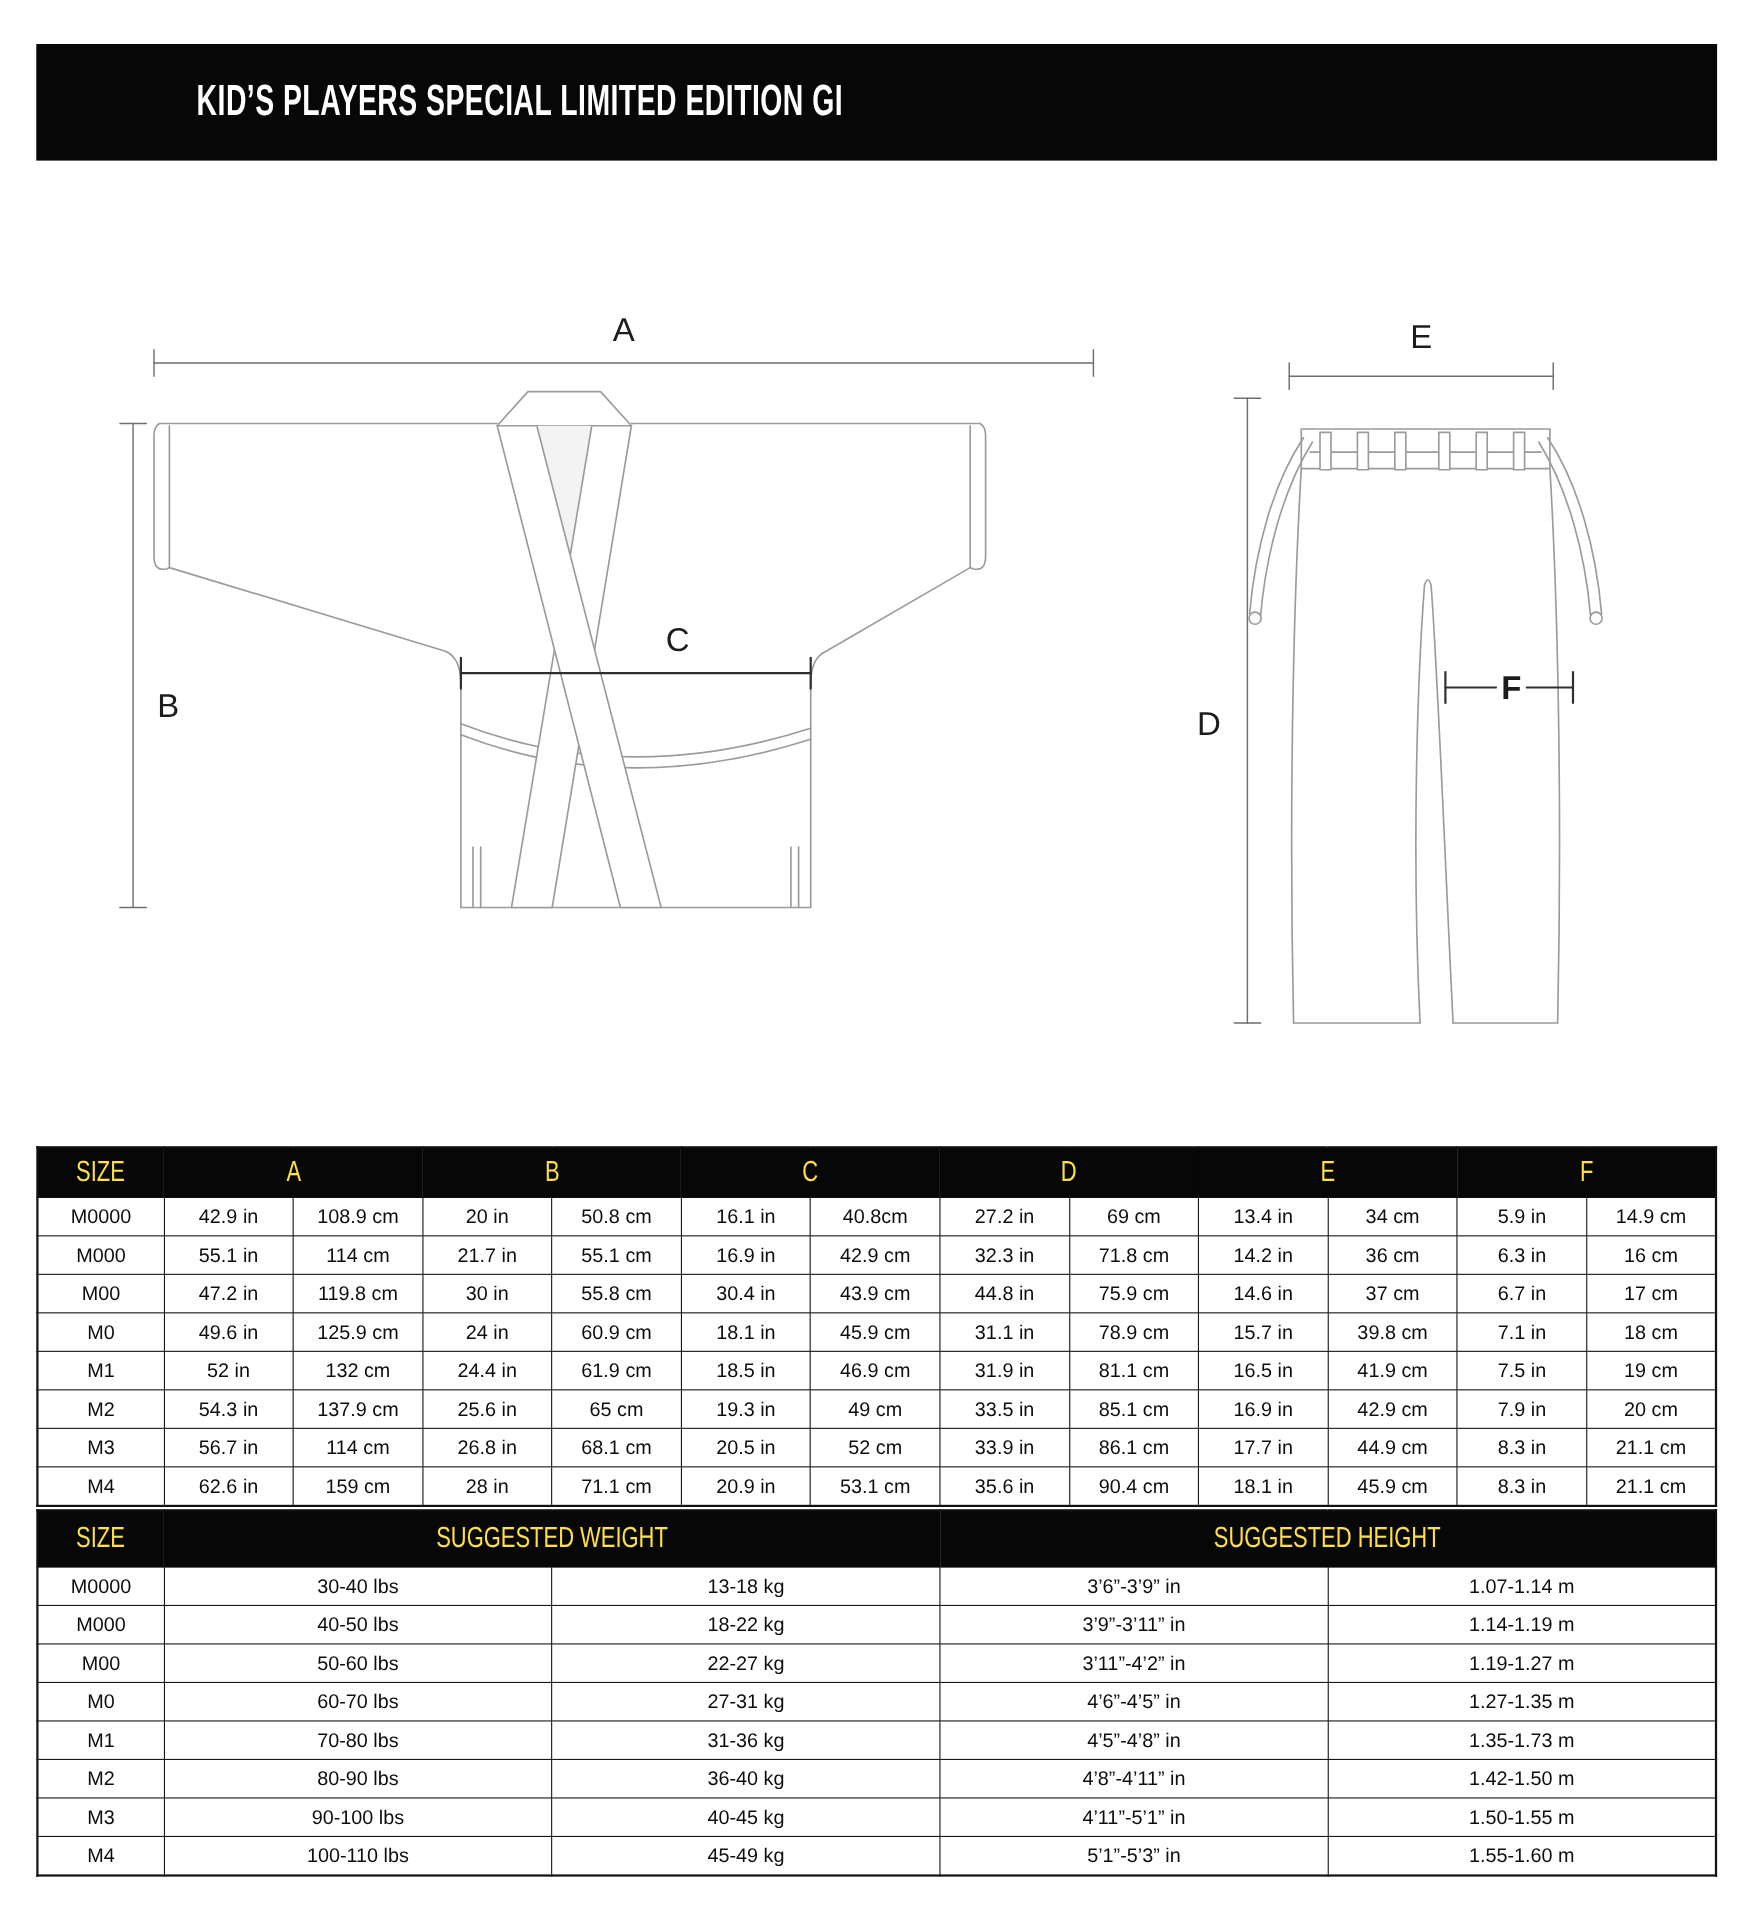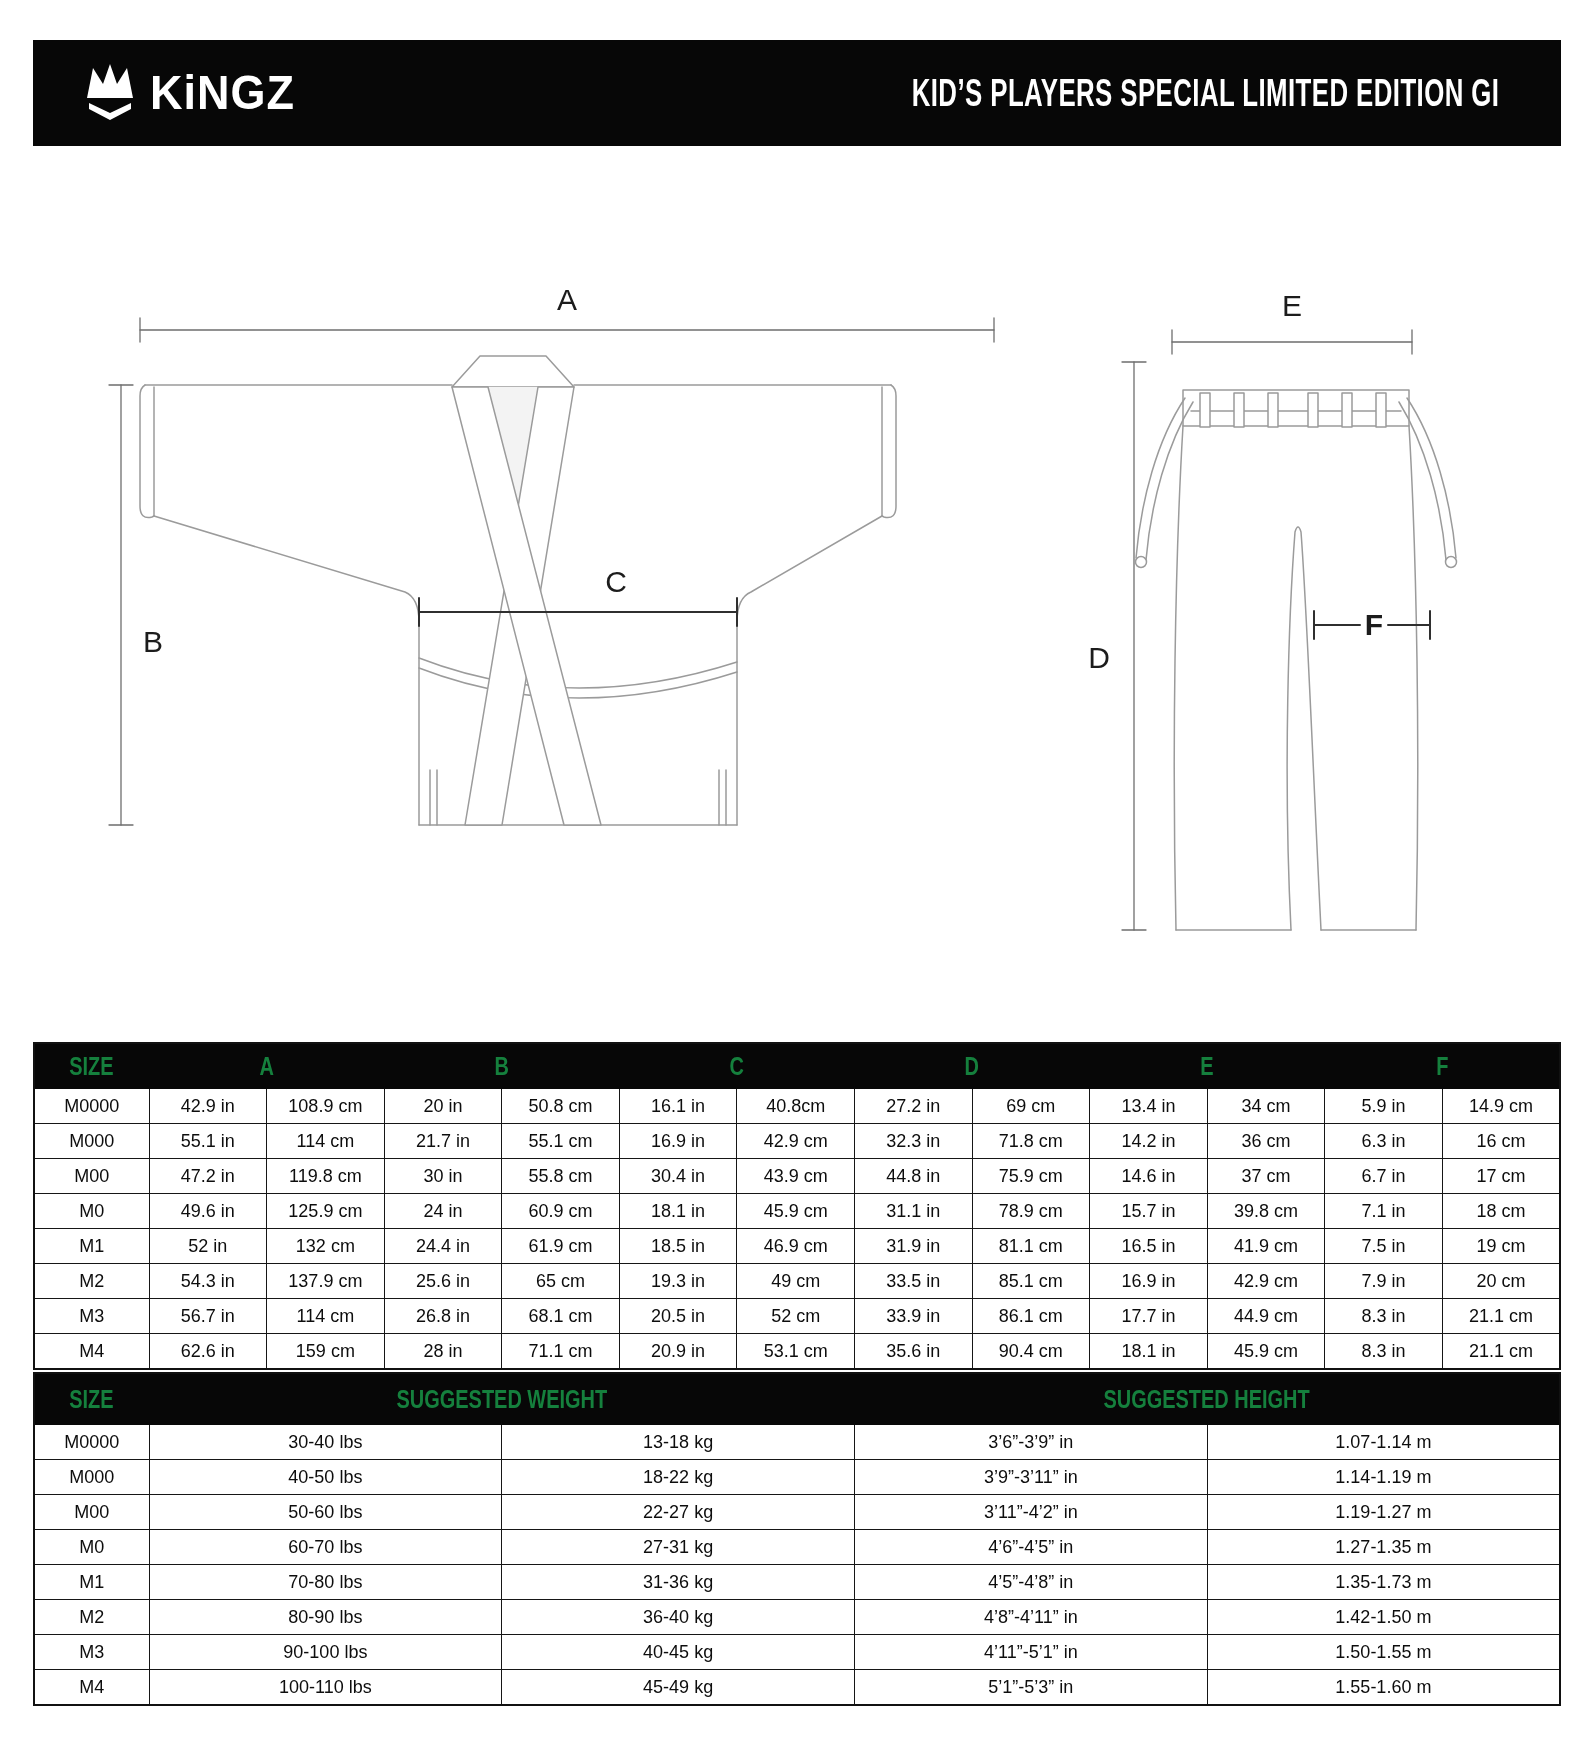--- a/index.html
+++ b/index.html
@@ -26,46 +26,37 @@
   .diagram{position:absolute;left:33px;top:230px;width:1528px;height:770px;}
   .dim-label{font-family:"Liberation Sans",sans-serif;font-size:30px;fill:#1c1c1c;}
   
   table.spec{
     position:absolute;left:33px;width:1528px;border-collapse:collapse;table-layout:fixed;
     border:2px solid #111111;
   }
   #size-table{top:1042px;}
   #fit-table{top:1372px;}
   table.spec th{
-    background:#070707;color:#15803d;border:1px solid #070707;
-    font-weight:700;font-size:21px;padding:0;
+    background:#070707;color:#fde047;border:1px solid #070707;
+    font-weight:400;font-size:21px;padding:0;
   }
   #size-table th{height:44px;}
   #fit-table th{height:50px;}
   table.spec td{
     border:1px solid #161616;text-align:center;vertical-align:middle;
     font-size:18px;color:#0d0d0d;height:34px;padding:0;background:#ffffff;
   }
   td.shaded{background:#ececec;}
   td.size-cell{background:#ffffff;}
   .cond{display:inline-block;transform:scaleY(1.26) scaleX(0.95);}
 </style>
 </head>
 <body>
 
 <div class="banner">
-  <div class="brand">
-    <span style="display:inline-flex;">
-      <svg width="54" height="58" viewBox="0 0 54 58" aria-hidden="true">
-        <path d="M4 34 L10 4 L20 20 L27 0 L34 20 L44 4 L50 34 Z" fill="#ffffff"></path>
-        <path d="M6 39 L27 49 L48 39 L48 45 L27 56 L6 45 Z" fill="#ffffff"></path>
-      </svg>
-    </span>
-    <span class="brand-text">KiNGZ</span>
-  </div>
   <span class="banner-title">KID’S PLAYERS SPECIAL LIMITED EDITION GI</span>
 </div>
 
 <div class="diagram">
 <svg width="1528" height="770" viewBox="0 0 1528 770">
 
   <g stroke-linecap="round" stroke-linejoin="round">
 
     <g stroke="#6e6e6e" stroke-width="1.3" fill="none">
       <line x1="107" y1="100" x2="961" y2="100"></line>

